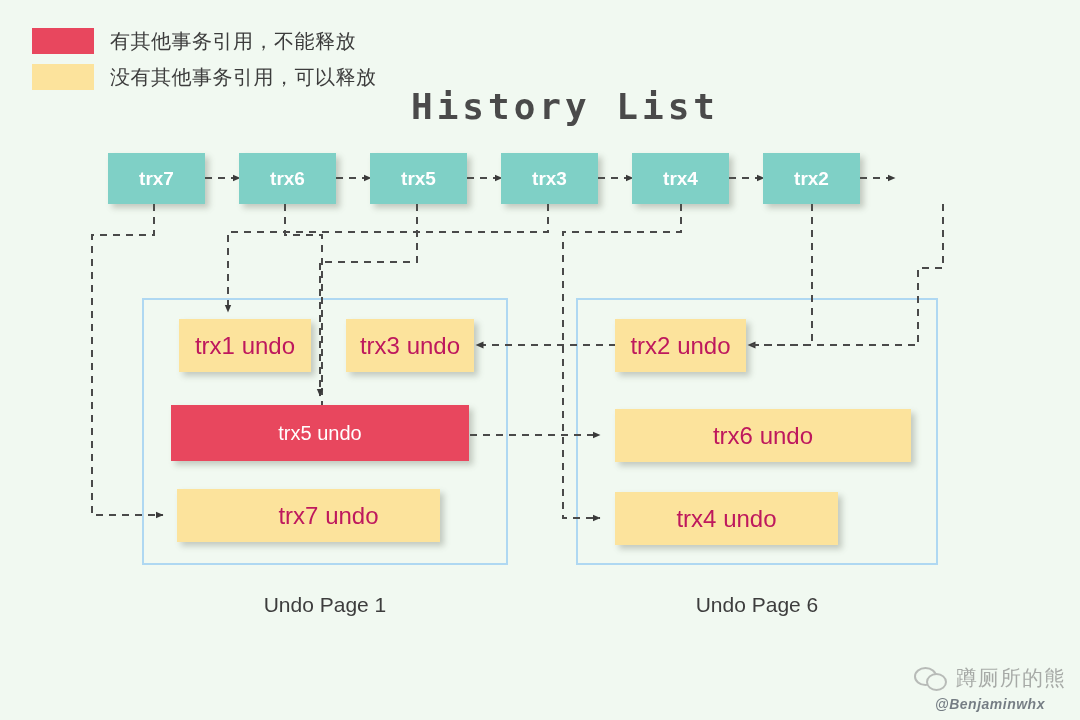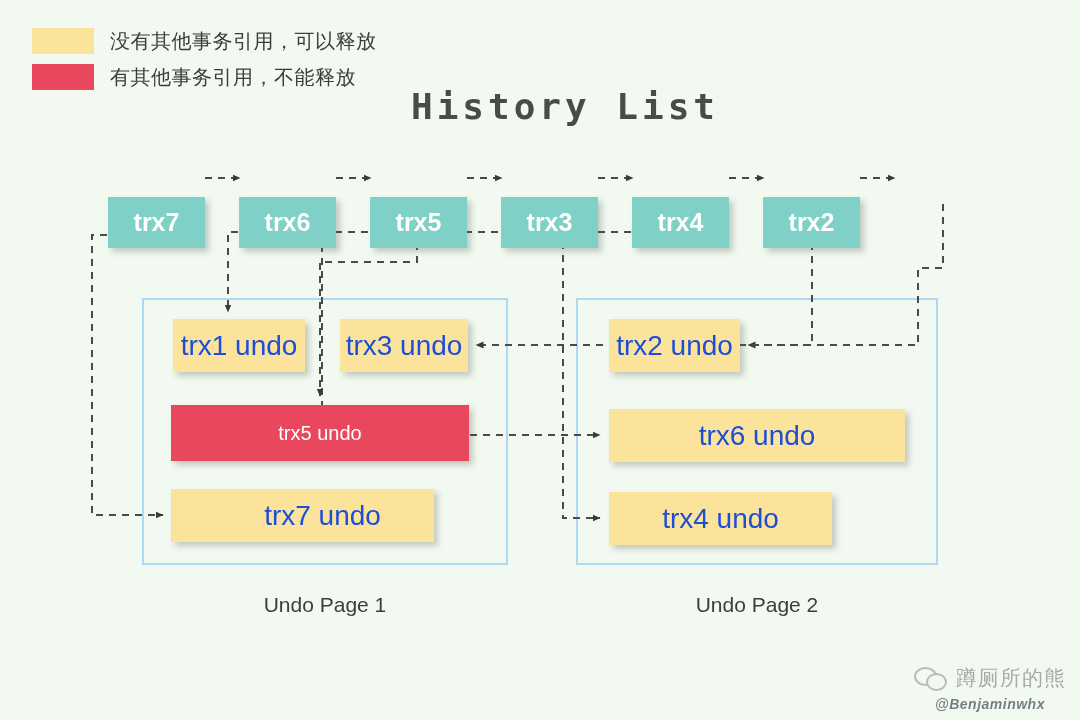--- a/index.html
+++ b/index.html
@@ -27,22 +27,22 @@
     padding-left:25px;
   }
 
   
   .node{
     position:absolute;box-sizing:border-box;
     display:flex;align-items:center;justify-content:center;
     box-shadow:4px 4px 6px rgba(90,95,80,.30);
     z-index:3;
   }
-  .trx{background:#7FD0C6;color:#ffffff;font-size:25px;font-weight:600;margin-top:44px;}
-  .undo-yellow{background:#FCE39C;color:#1d4ed8;font-size:28px;}
+  .trx{background:#7FD0C6;color:#ffffff;font-size:19px;font-weight:600;}
+  .undo-yellow{background:#FCE39C;color:#be185d;font-size:24px;margin-left:6px;}
   .undo-red{background:#E8475E;color:#ffffff;font-size:20px;}
 
   
   .page-box{
     position:absolute;box-sizing:border-box;
     border:2px solid #AFD8F2;background:transparent;z-index:1;
   }
   .page-label{
     position:absolute;text-align:center;font-size:21px;color:#3d3d3d;z-index:2;
   }
@@ -62,36 +62,36 @@
   .wm-chat .b1{left:0;top:2px;width:19px;height:15px;}
   .wm-chat .b2{left:12px;top:8px;width:17px;height:14px;background:#F1F9F1;}
 </style>
 </head>
 <body>
 
 <div id="stage">
 
   <div class="legend">
     <div class="legend-row">
+      <div class="swatch" style="background:#E8475E"></div>
+      <div class="legend-text">有其他事务引用，不能释放</div>
+    </div>
+    <div class="legend-row">
       <div class="swatch" style="background:#FCE39C"></div>
       <div class="legend-text">没有其他事务引用，可以释放</div>
-    </div>
-    <div class="legend-row">
-      <div class="swatch" style="background:#E8475E"></div>
-      <div class="legend-text">有其他事务引用，不能释放</div>
     </div>
   </div>
 
   <div class="title">History List</div>
 
   <div class="page-box" style="left:142px;top:298px;width:366px;height:267px;"></div>
   <div class="page-box" style="left:576px;top:298px;width:362px;height:267px;"></div>
 
   <div class="page-label" style="left:142px;top:593px;width:366px;">Undo Page 1</div>
-  <div class="page-label" style="left:576px;top:593px;width:362px;">Undo Page 2</div>
+  <div class="page-label" style="left:576px;top:593px;width:362px;">Undo Page 6</div>
 
   <svg id="wires" viewBox="0 0 1080 720">
     <defs>
       <marker id="ah" markerWidth="9" markerHeight="9" refX="7.5" refY="4" orient="auto" markerUnits="userSpaceOnUse">
         <path d="M0,0.6 L8,4 L0,7.4 z" class="solidhead"></path>
       </marker>
     </defs>
 
     <path d="M205,178 L240,178" marker-end="url(#ah)"></path>
     <path d="M336,178 L371,178" marker-end="url(#ah)"></path>

